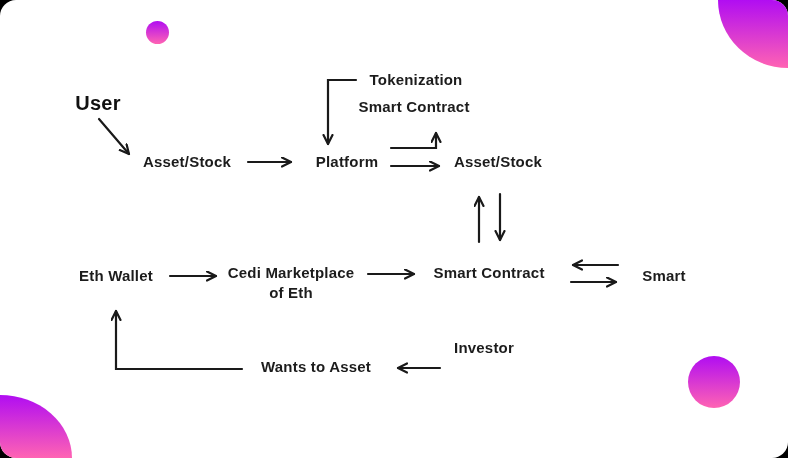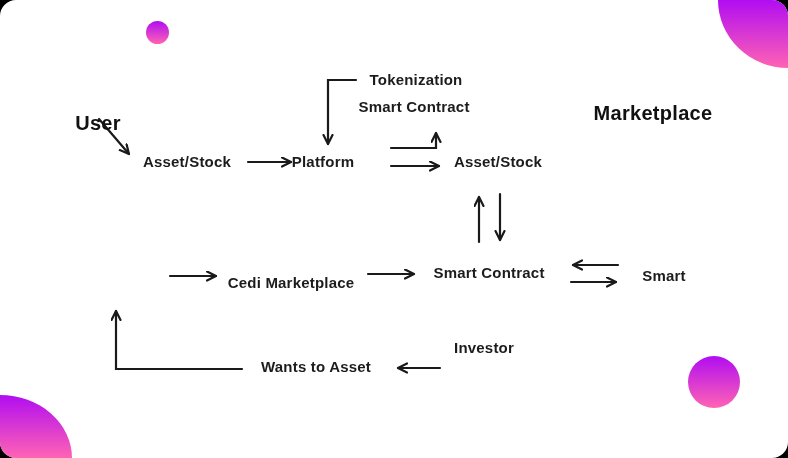--- a/index.html
+++ b/index.html
@@ -59,32 +59,33 @@
       <line class="ln" x1="479" y1="242" x2="479" y2="197" marker-end="url(#ah)"></line>
       <line class="ln" x1="500" y1="194" x2="500" y2="240" marker-end="url(#ah)"></line>
       <line class="ln" x1="170" y1="276" x2="216" y2="276" marker-end="url(#ah)"></line>
       <line class="ln" x1="368" y1="274" x2="414" y2="274" marker-end="url(#ah)"></line>
       <line class="ln" x1="618" y1="265" x2="573" y2="265" marker-end="url(#ah)"></line>
       <line class="ln" x1="571" y1="282" x2="616" y2="282" marker-end="url(#ah)"></line>
       <polyline class="ln" points="242,369 116,369 116,311" marker-end="url(#ah)"></polyline>
       <line class="ln" x1="440" y1="368" x2="398" y2="368" marker-end="url(#ah)"></line>
     </svg>
 
-    <div class="label title" style="left:98px;top:103px;margin-top:20px;">User</div>
-    <div class="label title" style="left:653px;top:113px;">Marketplace</div>
+    <div class="label title" style="left:98px;top:103px;">User</div>
 
     <div class="label" style="left:416px;top:80px;">Tokenization</div>
     <div class="label" style="left:414px;top:107px;">Smart Contract</div>
 
     <div class="label" style="left:187px;top:162px;">Asset/Stock</div>
-    <div class="label" style="left:323px;top:162px;">Platform</div>
+    <div class="label" style="left:347px;top:162px;">Platform</div>
     <div class="label" style="left:498px;top:162px;">Asset/Stock</div>
 
+    <div class="label" style="left:116px;top:276px;">Eth Wallet</div>
     <div class="label center-lines" style="left:291px;top:283px;">
       <div>Cedi Marketplace</div>
+      <div>of Eth</div>
     </div>
     <div class="label" style="left:489px;top:273px;">Smart Contract</div>
     <div class="label" style="left:664px;top:276px;">Smart</div>
 
     <div class="label" style="left:316px;top:367px;">Wants to Asset</div>
     <div class="label" style="left:484px;top:348px;">Investor</div>
 
   </div>
 </div>
 

